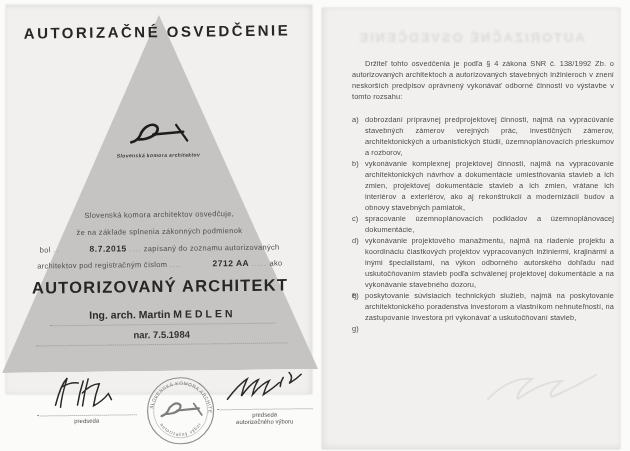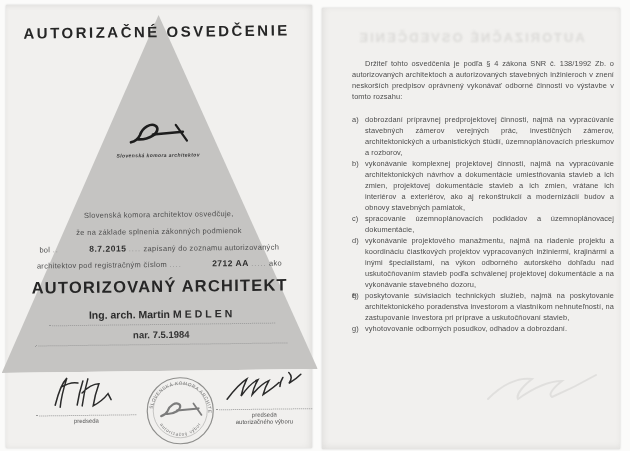--- a/index.html
+++ b/index.html
@@ -1,18 +1,18 @@
 <!DOCTYPE html>
 <html style="--page: #f1f0ee; --triangle: #c5c4c2; --ink: #2c2c2c; --soft_ink: #4c4c4c;"><head>
 <meta charset="utf-8">
 <style>
   html,body{margin:0;padding:0;width:630px;height:451px;background:#fbfbfa;overflow:hidden;
     font-family:"Liberation Sans", sans-serif; -webkit-font-smoothing:antialiased;}
   .page{position:absolute;background:var(--page,#f1f0ee);}
-  #left-page{left:6px;top:5px;width:306px;height:443px;
+  #left-page{left:6px;top:5px;width:306px;height:389px;
     box-shadow:0 0 2px rgba(0,0,0,.18), inset -3px 0 6px rgba(0,0,0,.05), inset 0 2px 4px rgba(0,0,0,.03);}
   #right-page{left:322px;top:8px;width:298px;height:441px;
     box-shadow:0 0 2px rgba(0,0,0,.18), inset 3px 0 6px rgba(0,0,0,.04), inset 0 -3px 6px rgba(0,0,0,.04);}
   .tilt{position:absolute;inset:0;transform:rotate(-0.7deg);}
   
   .triangle{position:absolute;left:-6px;right:-4px;top:10px;height:356px;
     background:var(--triangle,#c5c4c2);
     clip-path:polygon(51% 0, 100% 100%, 0 100%);}
   .cert-title{position:absolute;top:18px;left:0;right:0;text-align:center;z-index:3;
     font-weight:bold;font-size:15px;letter-spacing:2.5px;color:#262626;}
@@ -132,21 +132,21 @@
   <div class="ghost-title">AUTORIZAČNÉ OSVEDČENIE</div>
 
   <div class="body-text">
     <p class="intro">Držiteľ tohto osvedčenia je podľa § 4 zákona SNR č. 138/1992 Zb. o autorizovaných architektoch a autorizovaných stavebných inžinieroch v znení neskorších predpisov oprávnený vykonávať odborné činnosti vo výstavbe v tomto rozsahu:</p>
     <ul class="itemlist">
       <li><span class="lbl">a)</span><span>dobrozdaní prípravnej predprojektovej činnosti, najmä na vypracúvanie stavebných zámerov verejných prác, investičných zámerov, architektonických a urbanistických štúdií, územnoplánovacích prieskumov a rozborov,</span></li>
       <li><span class="lbl">b)</span><span>vykonávanie komplexnej projektovej činnosti, najmä na vypracúvanie architektonických návrhov a dokumentácie umiestňovania stavieb a ich zmien, projektovej dokumentácie stavieb a ich zmien, vrátane ich interiérov a exteriérov, ako aj rekonštrukcií a modernizácií budov a obnovy stavebných pamiatok,</span></li>
       <li><span class="lbl">c)</span><span>spracovanie územnoplánovacích podkladov a územnoplánovacej dokumentácie,</span></li>
       <li><span class="lbl">d)</span><span>vykonávanie projektového manažmentu, najmä na riadenie projektu a koordináciu čiastkových projektov vypracovaných inžiniermi, krajinármi a inými špecialistami, na výkon odborného autorského dohľadu nad uskutočňovaním stavieb podľa schválenej projektovej dokumentácie a na vykonávanie stavebného dozoru,</span></li>
       <li><span class="lbl">e)</span></li>
-      <li><span class="lbl">f)</span><span>poskytovanie súvisiacich technických služieb, najmä na poskytovanie architektonického poradenstva investorom a vlastníkom nehnuteľností, na zastupovanie investora pri príprave a uskutočňovaní stavieb,</span></li>
-      <li><span class="lbl">g)</span><span>vyhotovovanie odborných posudkov, odhadov a dobrozdaní.</span></li>
+      <li><span class="lbl">f)</span><span>poskytovanie súvisiacich technických služieb, najmä na poskytovanie architektonického poradenstva investorom a vlastníkom nehnuteľností, na zastupovanie investora pri vykonávať a uskutočňovaní stavieb,</span></li>
+      <li><span class="lbl">g)</span></li>
     </ul>
   </div>
 
   <svg class="ghost-sig" width="120" height="40" viewBox="0 0 120 40">
     <path d="M6 32 C20 18 36 10 50 12 C40 20 34 28 36 32 C50 22 66 14 80 14 C70 22 66 28 70 30 C84 24 100 16 114 8" fill="none" stroke="#555" stroke-width="2" stroke-linecap="round"></path>
   </svg>
 </div>
 
 </body></html>

